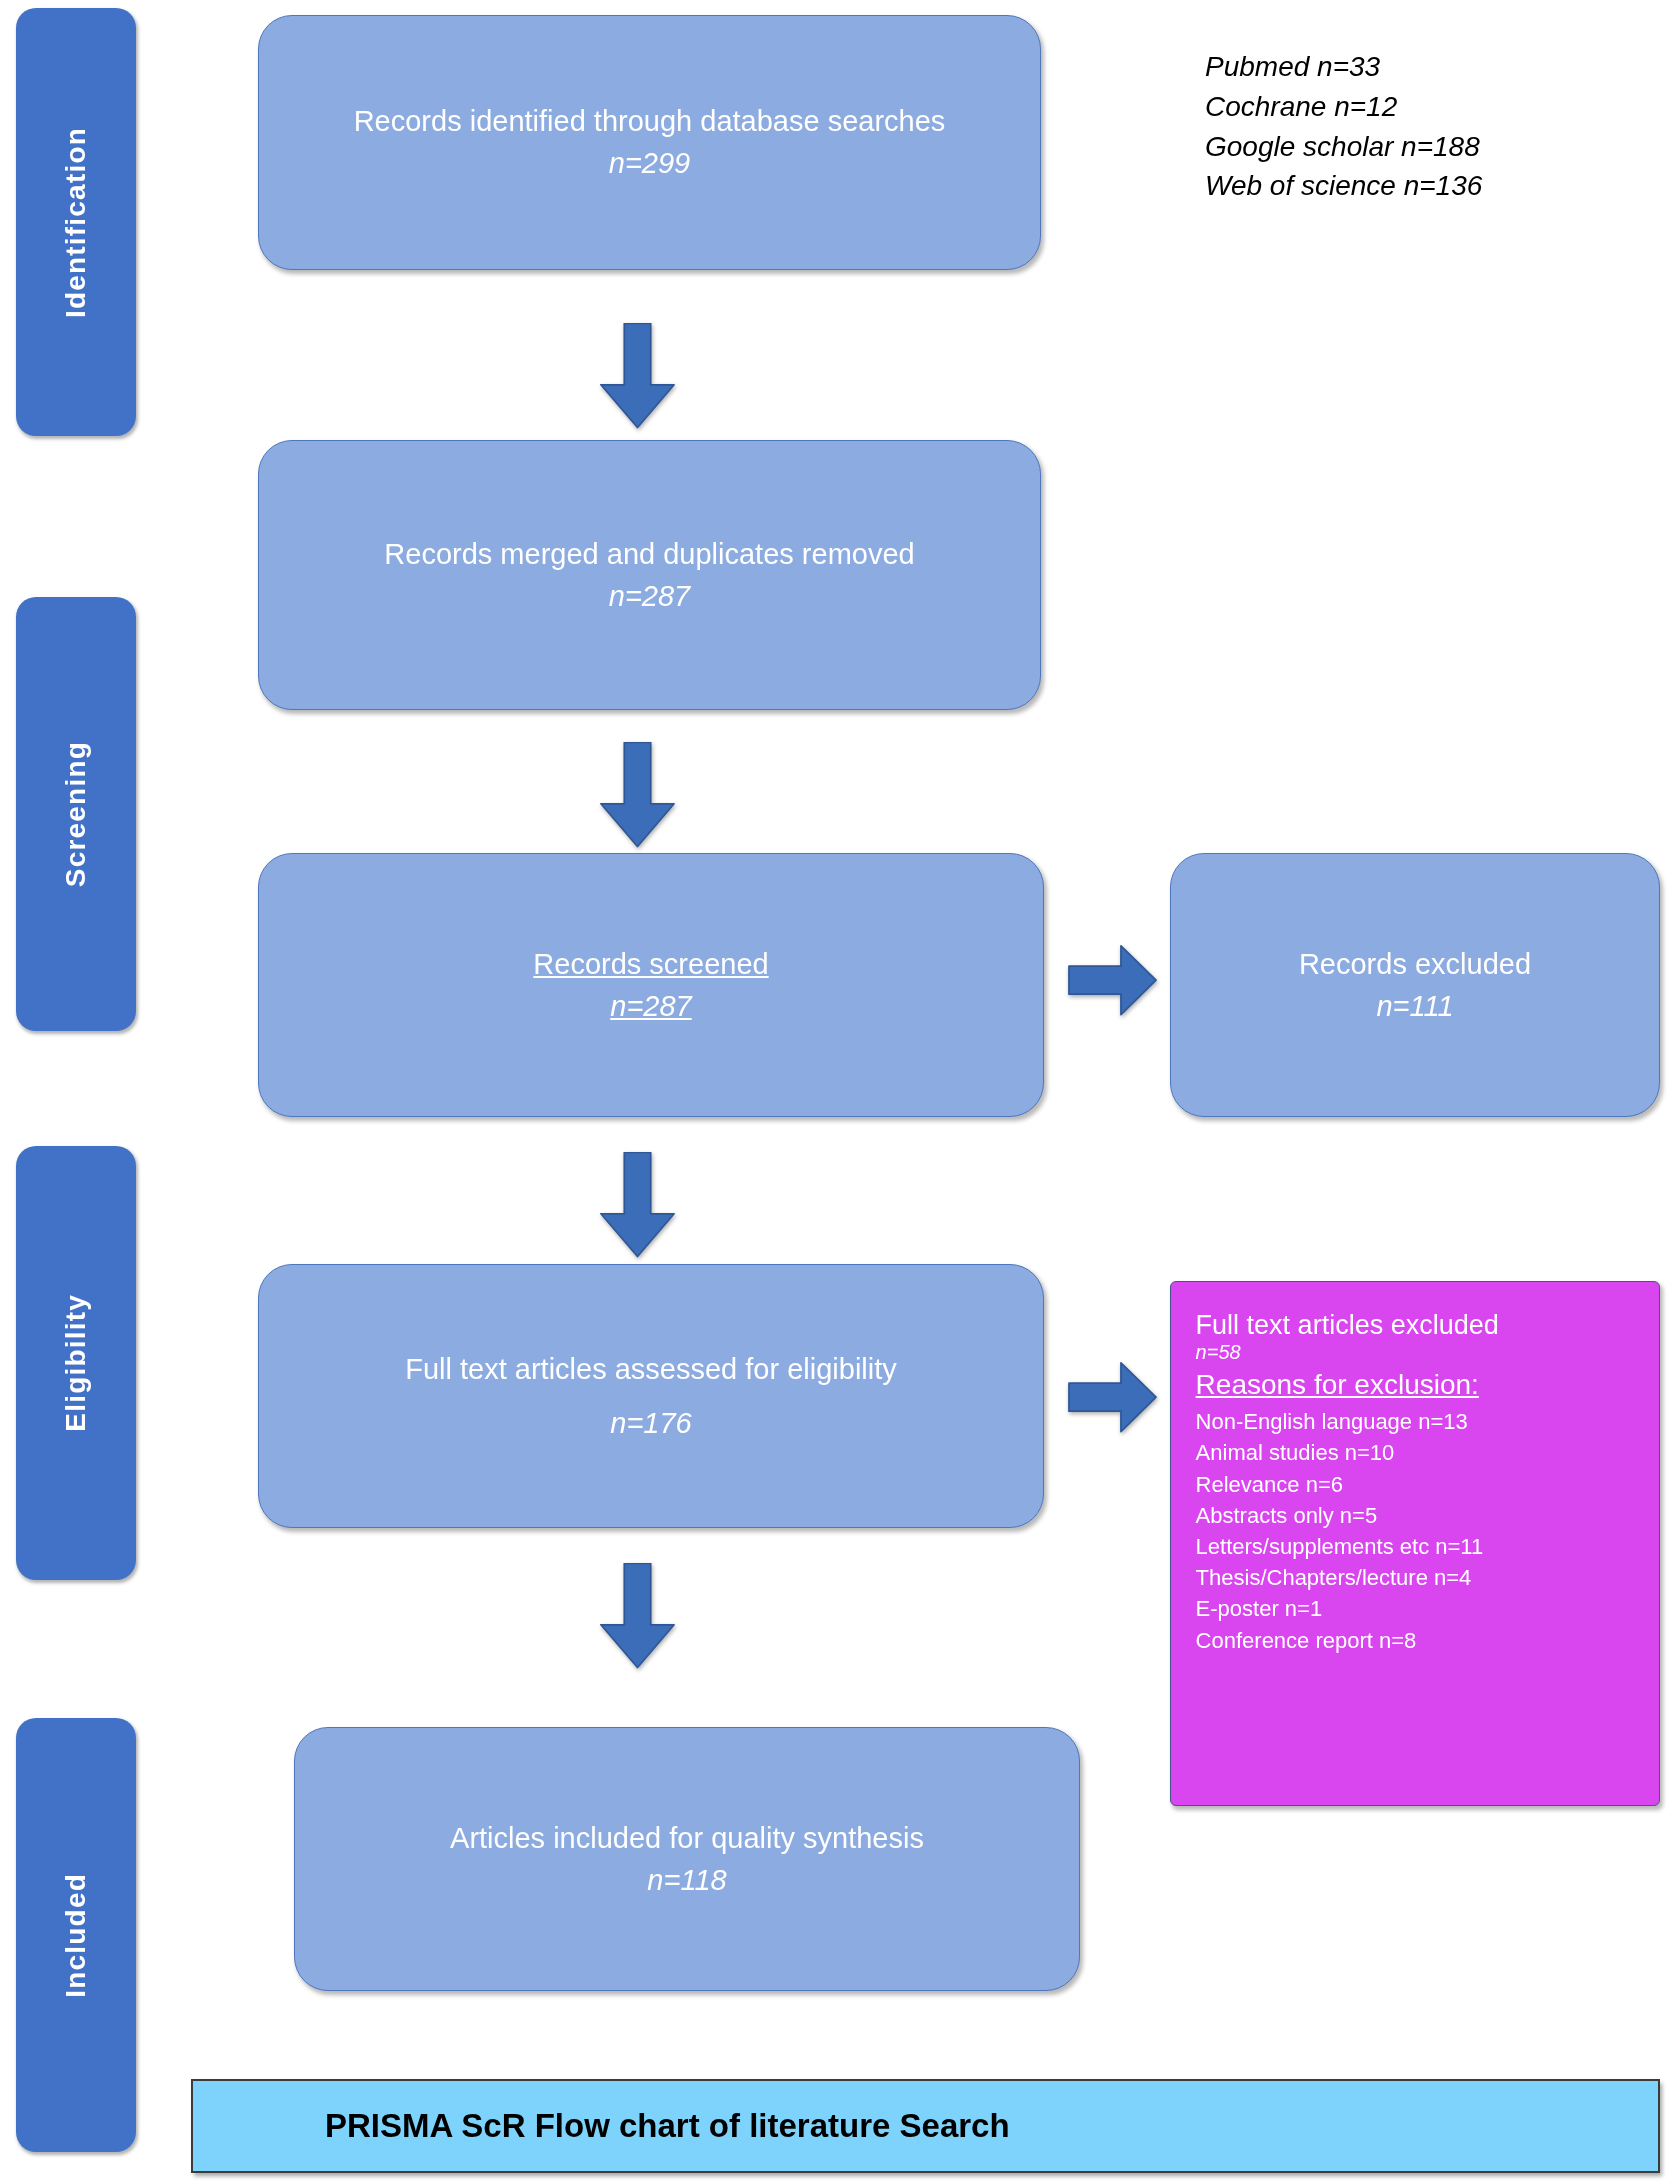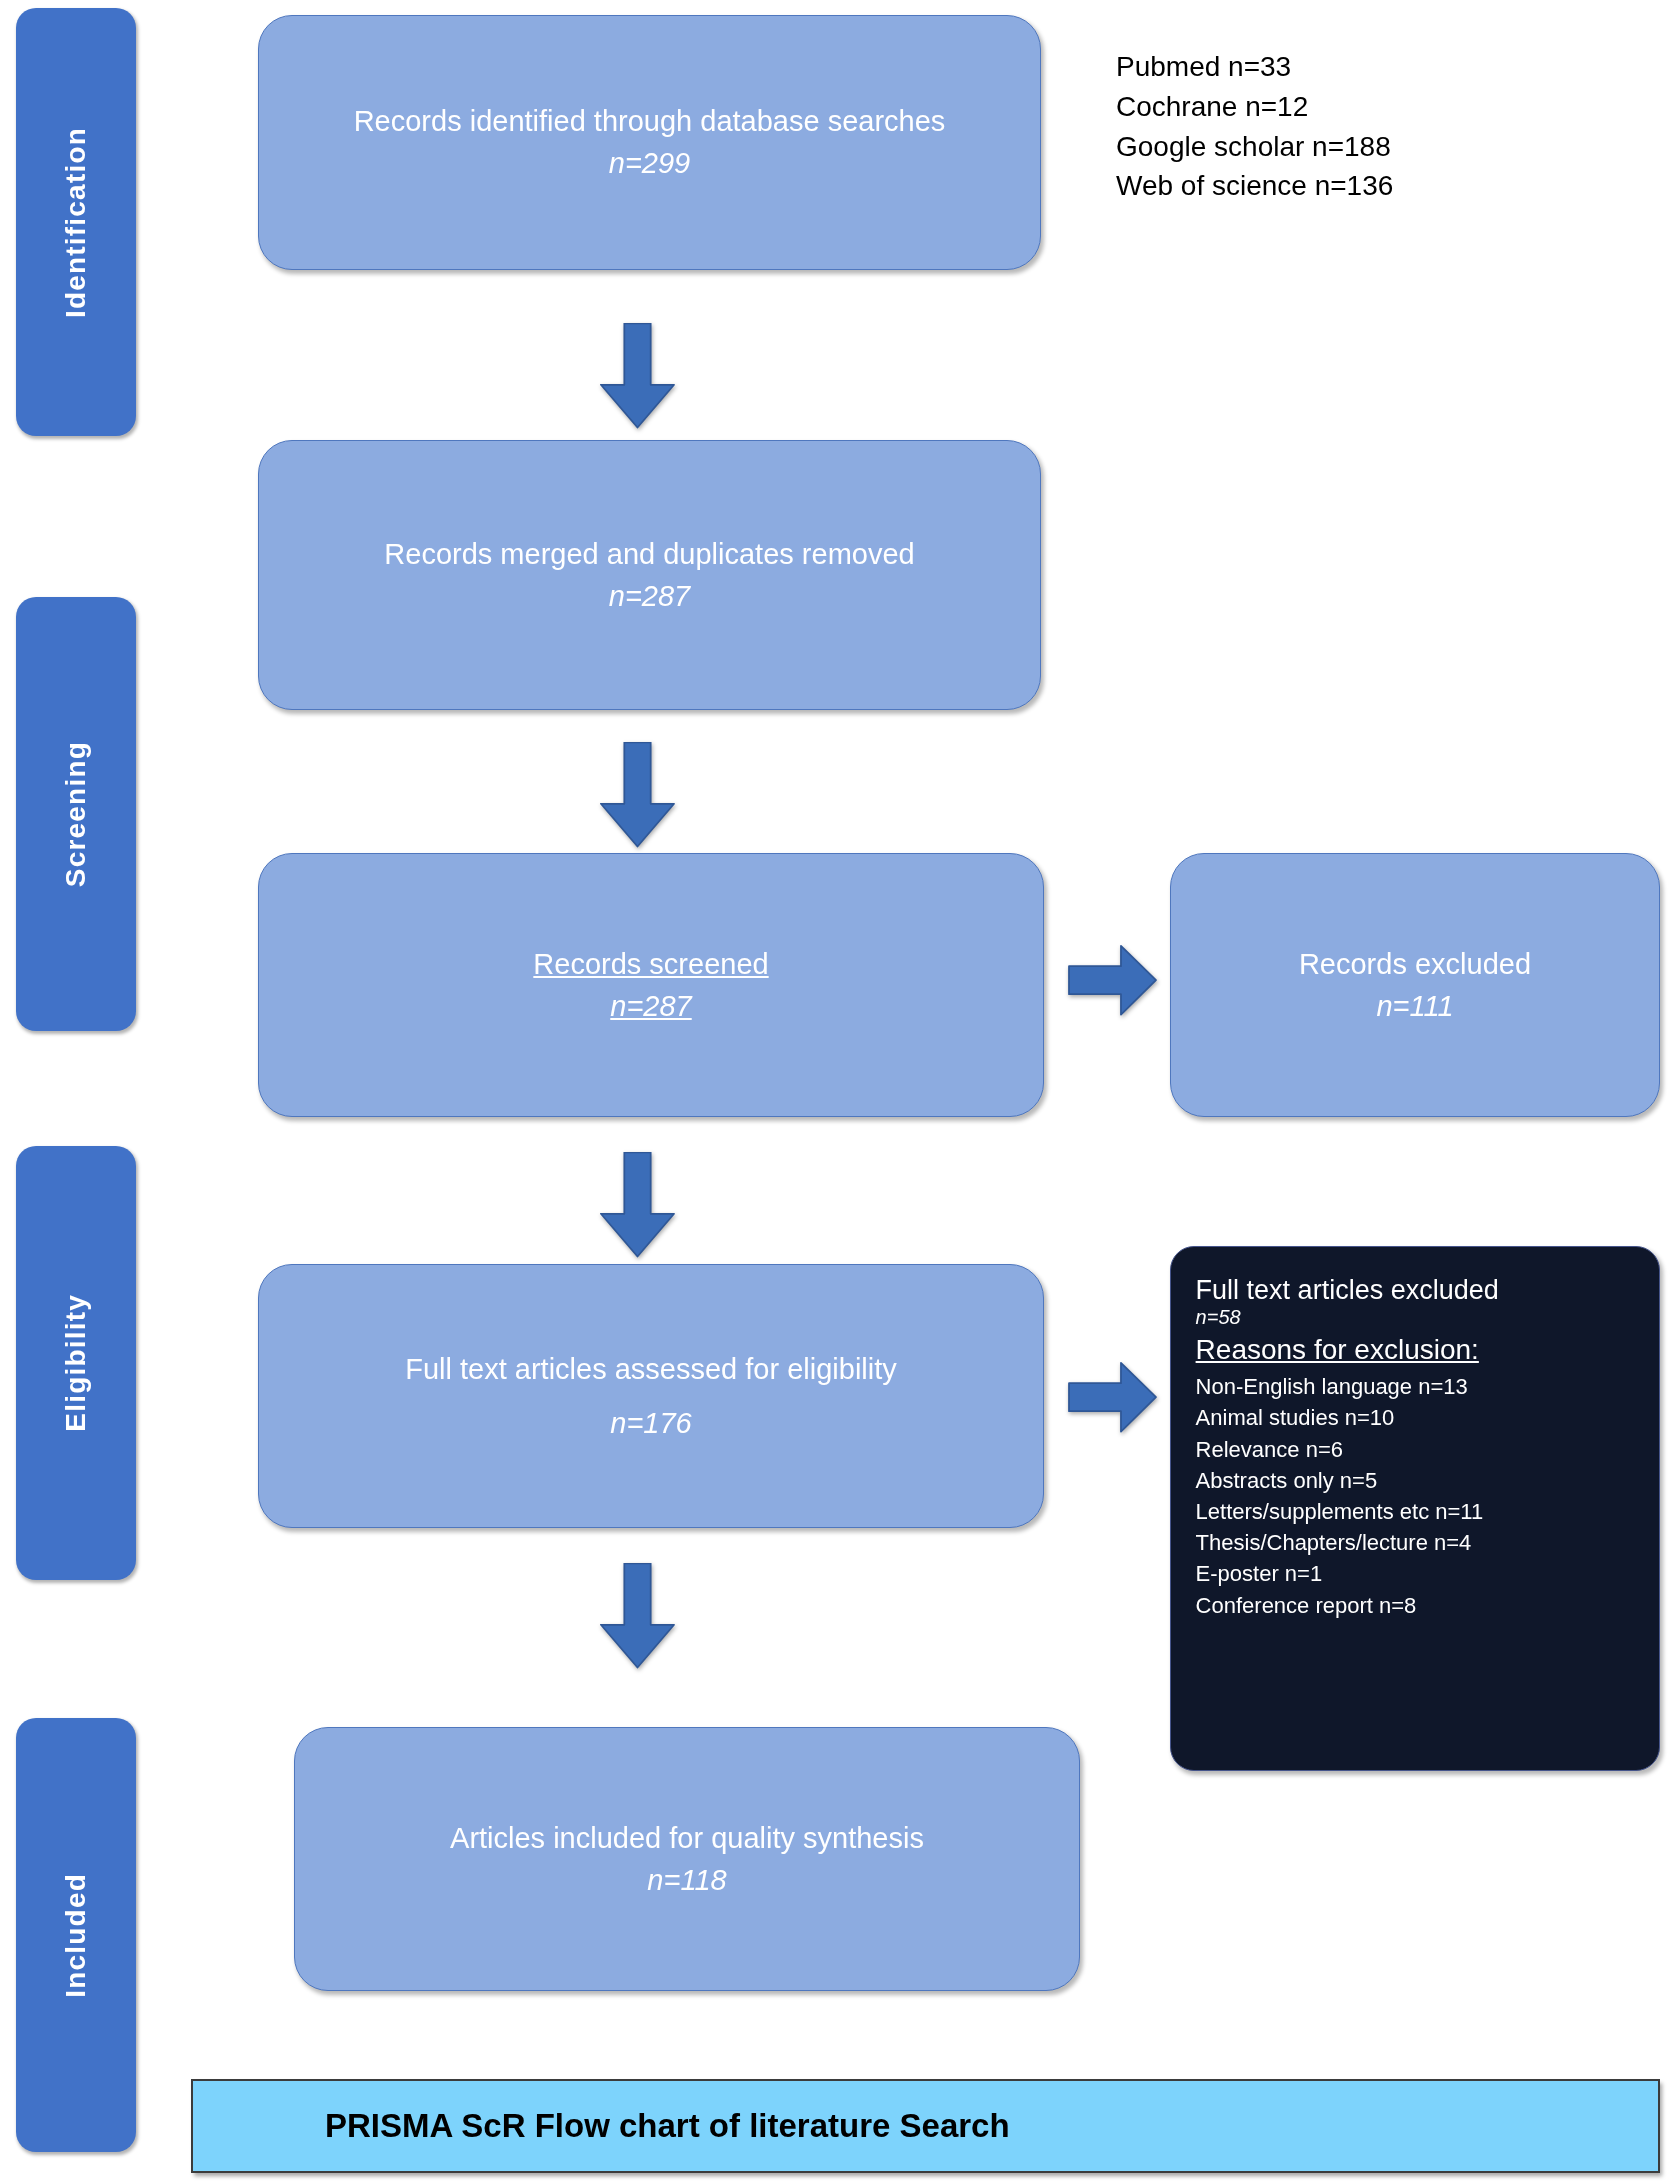--- a/index.html
+++ b/index.html
@@ -63,27 +63,28 @@
   .flowbox .line2 {
     font-size: 29px;
     line-height: 1.18;
     margin-top: 8.2px;
   }
   .ital { font-style: italic; }
 
   
   .reasonbox {
     position: absolute;
-    background: #0f172a;
+    background: #d946ef;
     border: 1.8px solid #45548B;
-    border-radius: 24px;
+    border-radius: 6px;
     box-shadow: 2.3px 3.5px 4.1px rgba(0,0,0,0.28);
     box-sizing: border-box;
     color: #ffffff;
     padding: 28px 17.6px 20px 24.6px;
+    margin-top: 35px;
   }
   .reasonbox .rb-title {
     font-size: 27px;
     line-height: 1.14;
   }
   .reasonbox .rb-count {
     font-size: 20px;
     line-height: 1.14;
   }
   .reasonbox .rb-sub {
@@ -160,21 +161,21 @@
 
   <div class="stage" style="left:16.4px; top:1718px; width:120px; height:434px;">
     <span class="stage-label">Included</span>
   </div>
 
   <div class="flowbox" style="left:258px; top:14.7px; width:783px; height:255px;">
     <div class="line1">Records identified through database searches</div>
     <div class="line2 ital">n=299</div>
   </div>
 
-  <div class="tally" style="left:1116px; top:47px;">
+  <div class="tally" style="left:1205px; top:47px;font-style:italic;">
     <div>Pubmed n=33</div>
     <div>Cochrane n=12</div>
     <div>Google scholar n=188</div>
     <div>Web of science n=136</div>
   </div>
 
   <div class="arrow-down" style="left:598px; top:323px; width:79px; height:106px;">
     <svg width="79" height="106" viewBox="0 0 135 180" xmlns="http://www.w3.org/2000/svg">
       <polygon points="45,0 90,0 90,105 130,105 67.5,178 5,105 45,105" fill="#3B6DB8" stroke="#2F5796" stroke-width="3" stroke-linejoin="round"></polygon>
     </svg>

